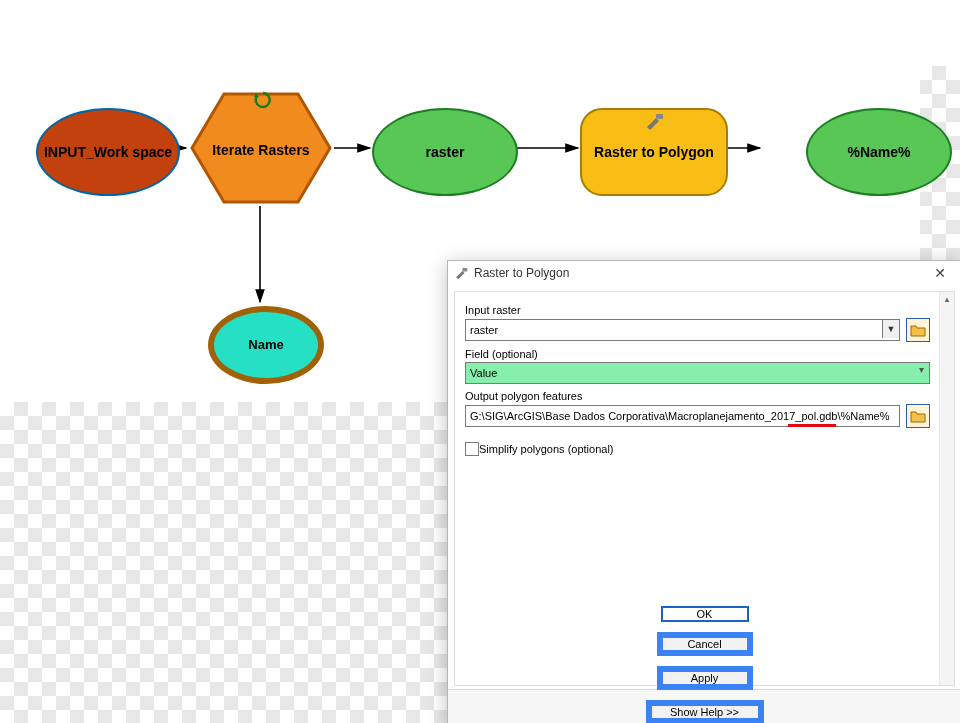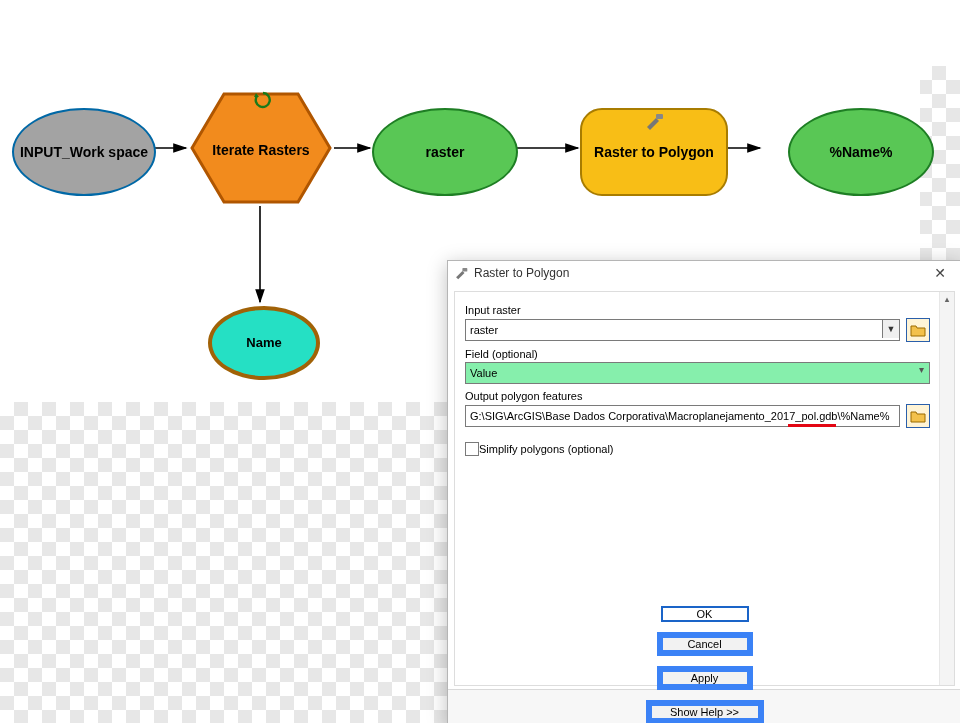--- a/index.html
+++ b/index.html
@@ -8,23 +8,23 @@
     linear-gradient(45deg,#e7e7e7 25%,transparent 25%,transparent 75%,#e7e7e7 75%);
     background-size:28px 28px;background-position:0 0,14px 14px;}
   .checker.side{right:0;top:66px;width:42px;height:336px;}
   .checker.bottom{left:0;top:402px;width:960px;height:321px;}
 
   
   .canvas{position:absolute;left:0;top:0;width:920px;height:402px;background:#fff;}
   .node{position:absolute;display:flex;align-items:center;justify-content:center;text-align:center;
         font-family:Tahoma,Arial,sans-serif;font-weight:bold;font-size:14px;line-height:1.15;}
   .ellipse{border-radius:50%;}
-  .blue{background:#a3a3a3;border:2px solid #0068a6;}
+  .blue{background:#c2410c;border:2px solid #0068a6;margin-left:24px;}
   .green{background:#59c755;border:2px solid #1e7e24;}
-  .cyan{background:#25e0c4;border:4px solid #a16207;}
+  .cyan{background:#25e0c4;border:6px solid #a16207;}
   .hex{width:146px;height:116px;}
   .hex svg{position:absolute;inset:0;}
   .hex .lbl{position:relative;z-index:2;}
   .rrect{background:#f8be16;border:2px solid #a87c00;border-radius:22px;}
   .tool-icons{position:absolute;top:4px;pointer-events:none;}
 
   
   .dialog{position:absolute;left:447px;top:260px;width:513px;height:463px;background:#fff;
           border:1px solid #b5b5b5;box-shadow:0 4px 18px rgba(0,0,0,0.25);z-index:10;font-size:11px;}
   .titlebar{height:24px;display:flex;align-items:center;padding:0 6px;color:#333;}
@@ -101,21 +101,21 @@
   </div>
 
   <div class="node rrect" style="left:580px;top:108px;width:144px;height:84px;">
     <svg class="tool-icons" style="left:62px;top:2px;" width="20" height="18" viewBox="0 0 20 18">
       <path d="M3 15 L12 6 L15 9 L6 18 Z" fill="#777"></path>
       <rect x="12" y="2" width="7" height="5" rx="1" fill="#888"></rect>
     </svg>
     <span style="padding:0 6px;">Raster to Polygon</span>
   </div>
 
-  <div class="node ellipse green" style="left:788px;top:108px;width:142px;height:84px;">
+  <div class="node ellipse green" style="left:806px;top:108px;width:142px;height:84px;">
     <span>%Name%</span>
   </div>
 
   <div class="node ellipse cyan" style="left:208px;top:306px;width:104px;height:66px;font-size:13px;">
     <span>Name</span>
   </div>
 </div>
 
 <div class="dialog">
   <div class="titlebar">

